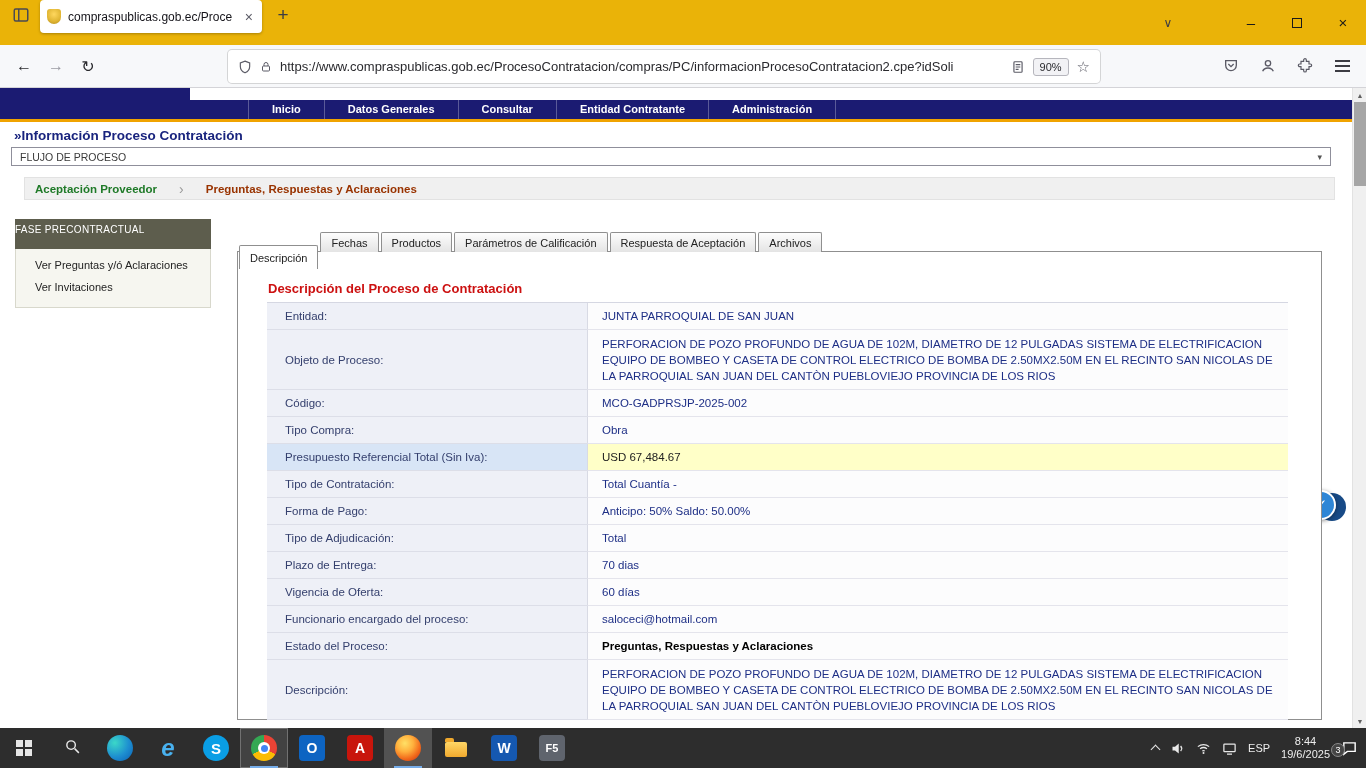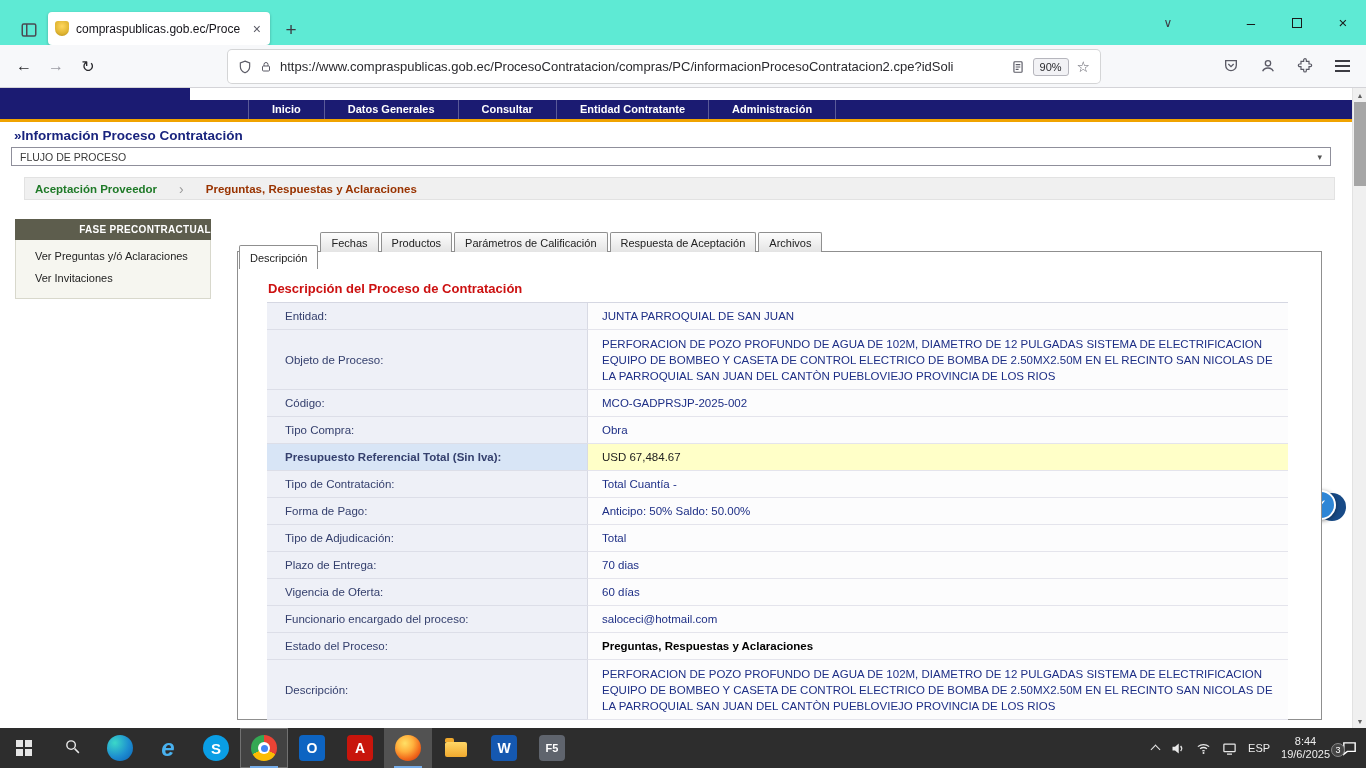--- a/index.html
+++ b/index.html
@@ -1,21 +1,21 @@
 <!DOCTYPE html>
 <html lang="es"><head>
 <meta charset="utf-8">
 <style>
   *{box-sizing:border-box;margin:0;padding:0}
   html,body{width:1366px;height:768px}
   body{position:relative;font-family:"Liberation Sans",sans-serif;background:#fff;overflow:hidden}
   button{font-family:inherit;border:none;background:transparent;cursor:pointer}
 
   
-  .tabstrip{position:absolute;top:0;left:0;right:0;height:45px;background:#5eead4;display:flex;align-items:flex-end;padding-left:14px}
+  .tabstrip{position:absolute;top:0;left:0;right:0;height:45px;background:#eab308;display:flex;align-items:flex-start;padding-left:6px}
   .chromebtn{width:30px;height:30px;border-radius:4px;display:flex;align-items:center;justify-content:center;font-size:16px;color:#3c3c43}
   .tab{width:222px;height:33px;background:#fff;border-radius:4px;box-shadow:0 1px 3px rgba(0,0,0,.28);display:flex;align-items:center;gap:7px;padding:0 7px;margin-left:4px;cursor:pointer}
   .favicon{width:14px;height:15px;background:radial-gradient(circle at 50% 35%,#ffd75e 0%,#e0b532 60%,#b08a1c 100%);border-radius:3px 3px 7px 7px;flex:0 0 auto}
   .tabtitle{flex:1;font-size:12px;color:#15141a;white-space:nowrap;overflow:hidden}
   .tabclose{font-size:14px;color:#5b5b66;padding:0 2px}
   .newtab{margin-left:6px;font-size:19px;color:#3c3c43}
   .winctrls{margin-left:auto;display:flex;align-items:center;height:100%}
   .winctrl-gap{width:38px}
   .chevbtn{width:44px;height:100%;font-size:12px;color:#3c3c43;display:flex;align-items:center;justify-content:center}
   .winbtn{width:46px;height:100%;font-size:15px;color:#1a1a1a;display:flex;align-items:center;justify-content:center}
@@ -42,36 +42,36 @@
   .accent{position:absolute;top:31px;left:0;width:100%;height:3px;background:#f0a300}
   .ptitle{position:absolute;top:40px;left:14px;font-size:13.5px;font-weight:bold;color:#19247e}
   .flujo{position:absolute;top:59px;left:11px;width:1320px;height:19px;border:1px solid #8f8f9b;background:#fff;display:flex;align-items:center;justify-content:space-between;padding:0 8px;font-size:10.5px;color:#3a3a3a;cursor:pointer}
   .caret{font-size:9px;color:#555}
   .crumb{position:absolute;top:89px;left:24px;width:1311px;height:23px;background:#f0f0f0;border:1px solid #e2e2e2;display:flex;align-items:center;gap:22px;padding-left:10px;font-size:11.5px}
   .crumb-green{color:#1f7a28;font-weight:bold;cursor:pointer}
   .crumb-sep{color:#9a9a9a;font-size:14px}
   .crumb-red{color:#993300;font-weight:bold;cursor:pointer}
 
   .sidebar{position:absolute;top:131px;left:15px;width:196px}
-  .side-head{height:21px;background:#5d5d4d;color:#fff;font-size:10px;font-weight:bold;text-align:right;line-height:21px;letter-spacing:.3px}
+  .side-head{height:30px;background:#5d5d4d;color:#fff;font-size:10px;font-weight:normal;text-align:left;line-height:21px;letter-spacing:.3px}
   .side-body{background:#f6f6f0;border:1px solid #d8d8cc;border-top:none;padding:5px 8px 9px}
   .side-item{font-size:11px;color:#222;padding:5px 11px;cursor:pointer}
 
   .main{position:absolute;top:140px;left:233px;width:1086px;height:492px}
   .tabs{position:absolute;top:0;left:6px;height:24px;display:flex;gap:2px;z-index:3}
   .ptab{border:1px solid #8f8f8f;border-bottom:none;border-radius:2px 2px 0 0;background:linear-gradient(#fdfdfd,#e4e4e4);font-size:11px;color:#222;padding:0 10px;height:20px;margin-top:4px}
   .ptab.active{background:#fff;height:24px;margin-top:17px;position:relative;z-index:4}
   .cbox{position:absolute;top:23px;left:4px;width:1085px;height:469px;background:#fff;border:1px solid #8f8f8f;z-index:2}
   .stitle{position:absolute;top:29px;left:30px;font-size:13px;font-weight:bold;color:#cc1111}
   .ptable{position:absolute;top:50px;left:29px;width:1021px;border-top:1px solid #d5d7e2}
   .prow{display:flex}
   .pl{width:320px;min-height:27px;background:#eef0f7;border-bottom:1px solid #dcdee8;color:#35406e;font-size:11.5px;display:flex;align-items:center;padding-left:18px}
   .pv{flex:1;min-height:27px;background:#fcfcfd;border-bottom:1px solid #e4e4ec;border-left:1px solid #d8dae4;color:#1e2f86;font-size:11.5px;display:flex;align-items:center;padding:4px 14px;line-height:16px}
   .prow.tall .pl,.prow.tall .pv{min-height:60px}
-  .prow.hl .pl{background:#d8e5f6;font-weight:bold}
+  .prow.hl .pl{background:#d8e5f6;font-weight:normal}
   .prow.hl .pv{background:#ffffc8;color:#222;font-weight:normal}
   .prow.bold .pv{color:#000;font-weight:bold}
 
   .widget{position:absolute;top:402px;right:6px;width:40px;height:34px;cursor:pointer}
   .w-back{position:absolute;right:0;top:3px;width:28px;height:28px;background:#174a86;border-radius:50%}
   .w-front{position:absolute;left:0;top:0;width:30px;height:30px;background:#2e86d6;border:2px solid #fff;border-radius:50%;box-shadow:0 1px 4px rgba(0,0,0,.45);color:#fff;font-size:15px;display:flex;align-items:center;justify-content:center}
 
   .vscroll{position:absolute;top:88px;right:0;width:14px;height:640px;background:#f0f0f0;border-left:1px solid #e2e2e2}
   .sarrow{position:absolute;left:0;width:14px;height:14px;font-size:7px;color:#606060;display:flex;align-items:center;justify-content:center}
   .sarrow.up{top:0}

